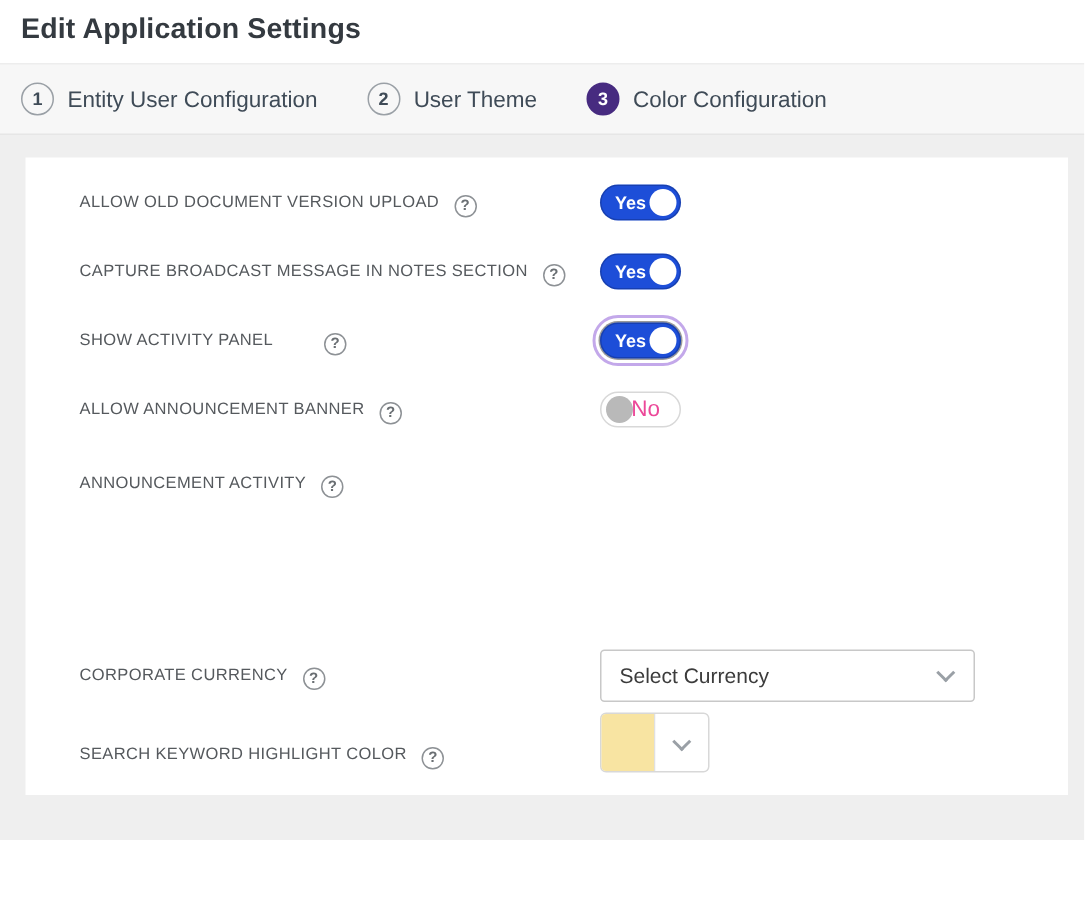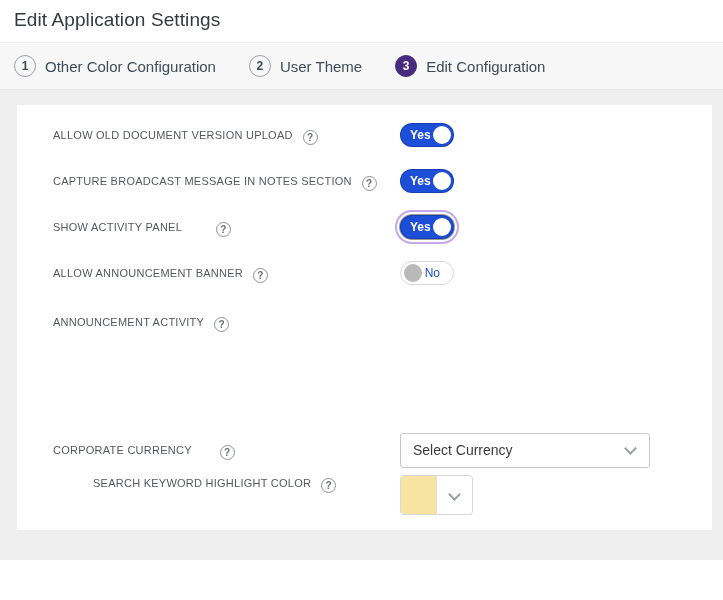--- a/index.html
+++ b/index.html
@@ -3,21 +3,21 @@
 <meta charset="utf-8">
 <style>
   * { margin: 0; padding: 0; box-sizing: border-box; }
   html, body { background: #ffffff; }
   body { font-family: "Liberation Sans", sans-serif; }
 
   .page { position: relative; width: 723px; height: 600px; overflow: hidden; background: #ffffff; }
 
   
   .title-bar { position: absolute; left: 0; top: 0; width: 723px; height: 42px; background: #ffffff; }
-  .page-title { position: absolute; left: 14px; top: 9px; font-size: 19px; font-weight: 400; color: #343a40; letter-spacing: 0.1px; }
+  .page-title { position: absolute; left: 14px; top: 9px; font-size: 19px; font-weight: 700; color: #343a40; letter-spacing: 0.1px; }
 
   
   .stepper { position: absolute; left: 0; top: 42px; width: 723px; height: 48px;
              background: #f7f7f7; border-top: 1px solid #ededed; border-bottom: 1px solid #e6e6e6;
              display: flex; align-items: center; padding-left: 14px; gap: 33px; }
   .step { display: flex; align-items: center; gap: 9px; cursor: pointer; }
   .step-circle { width: 22px; height: 22px; border-radius: 50%; border: 1px solid #9aa0a6;
                  background: #f7f7f7; color: #3f4b57; font-size: 12px; font-weight: 600;
                  display: flex; align-items: center; justify-content: center; }
   .step.active .step-circle { background: #472b80; border-color: #472b80; color: #ffffff; }
@@ -36,21 +36,21 @@
 
   
   .toggle { position: absolute; left: 383px; width: 54px; height: 24px; border-radius: 12px; cursor: pointer; }
   .toggle-yes { background: #1d4ed8; box-shadow: inset 0 0 0 1px rgba(0,0,0,0.18); }
   .toggle-yes .toggle-text { position: absolute; left: 10px; top: 0; line-height: 24px;
                              font-size: 12px; font-weight: 700; color: #ffffff; }
   .toggle-yes .toggle-knob { position: absolute; right: 3px; top: 3px; width: 18px; height: 18px;
                              border-radius: 50%; background: #ffffff; }
   .toggle-no { background: #ffffff; border: 1px solid #d8d8d8; }
   .toggle-no .toggle-text { position: absolute; right: 13px; top: -1px; line-height: 24px;
-                            font-size: 12px; color: #1d4ed8; }
+                            font-size: 15px; color: #ec4899; }
   .toggle-no .toggle-knob { position: absolute; left: 3px; top: 2px; width: 18px; height: 18px;
                             border-radius: 50%; background: #b9b9b9; }
   .toggle.focused { outline: 2px solid #c3a8ea; outline-offset: 3px;
                     box-shadow: inset 0 0 0 1px rgba(0,0,0,0.18), 0 0 0 1px rgba(70,70,70,0.55); }
 
   
   .announcement-textarea { position: absolute; left: 381px; top: 202px; width: 294px; height: 111px;
                            border: 1px solid #cfcfcf; border-radius: 4px; padding: 8px 10px;
                            font-family: "Liberation Sans", sans-serif; font-size: 14px; color: #37424a;
                            resize: both; outline: none; }
@@ -85,29 +85,29 @@
 
 <div class="page">
 
   <div class="title-bar">
     <div class="page-title">Edit Application Settings</div>
   </div>
 
   <div class="stepper">
     <div class="step">
       <div class="step-circle">1</div>
-      <div class="step-label">Other Color Configuration</div>
+      <div class="step-label">Entity User Configuration</div>
     </div>
     <div class="step">
       <div class="step-circle">2</div>
       <div class="step-label">User Theme</div>
     </div>
     <div class="step active">
       <div class="step-circle">3</div>
-      <div class="step-label">Edit Configuration</div>
+      <div class="step-label">Color Configuration</div>
     </div>
   </div>
 
   <div class="content-bg">
     <div class="panel">
 
       <div class="field-label" style="top:20px;">
         <span>ALLOW OLD DOCUMENT VERSION UPLOAD</span>
         <span class="help-icon">?</span>
       </div>
@@ -141,30 +141,30 @@
       <div class="toggle toggle-no" style="top:156px;">
         <span class="toggle-knob"></span>
         <span class="toggle-text">No</span>
       </div>
 
       <div class="field-label" style="top:207px;">
         <span>ANNOUNCEMENT ACTIVITY</span>
         <span class="help-icon">?</span>
       </div>
 
-      <div class="field-label" style="top:335px;gap:18px;">
+      <div class="field-label" style="top:335px;">
         <span>CORPORATE CURRENCY</span>
         <span class="help-icon">?</span>
       </div>
       <div class="currency-select">
         <span class="select-value">Select Currency</span>
         <span class="chevron"></span>
       </div>
 
-      <div class="field-label" style="top:368px;margin-left:40px;">
+      <div class="field-label" style="top:388px;">
         <span>SEARCH KEYWORD HIGHLIGHT COLOR</span>
         <span class="help-icon">?</span>
       </div>
       <div class="color-picker">
         <span class="color-swatch" style="background-color: rgb(248, 228, 162);"></span>
         <span class="chevron"></span>
       </div>
 
     </div>
   </div>

